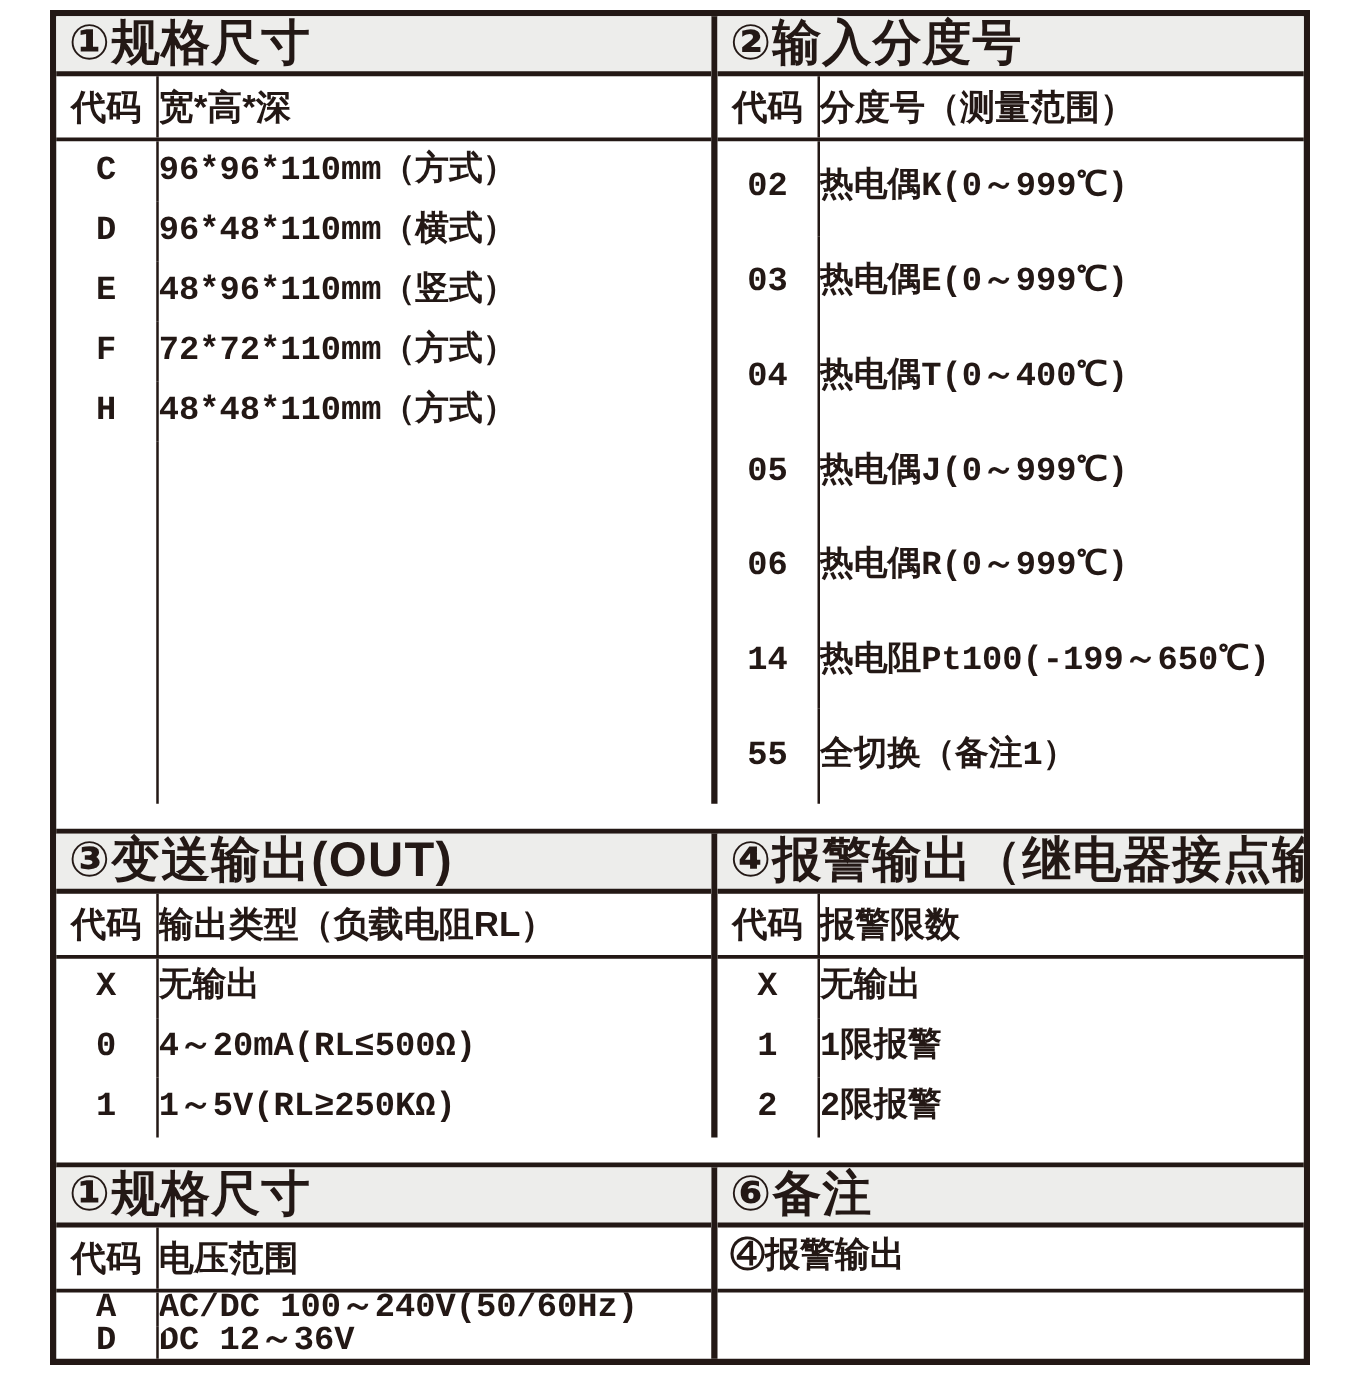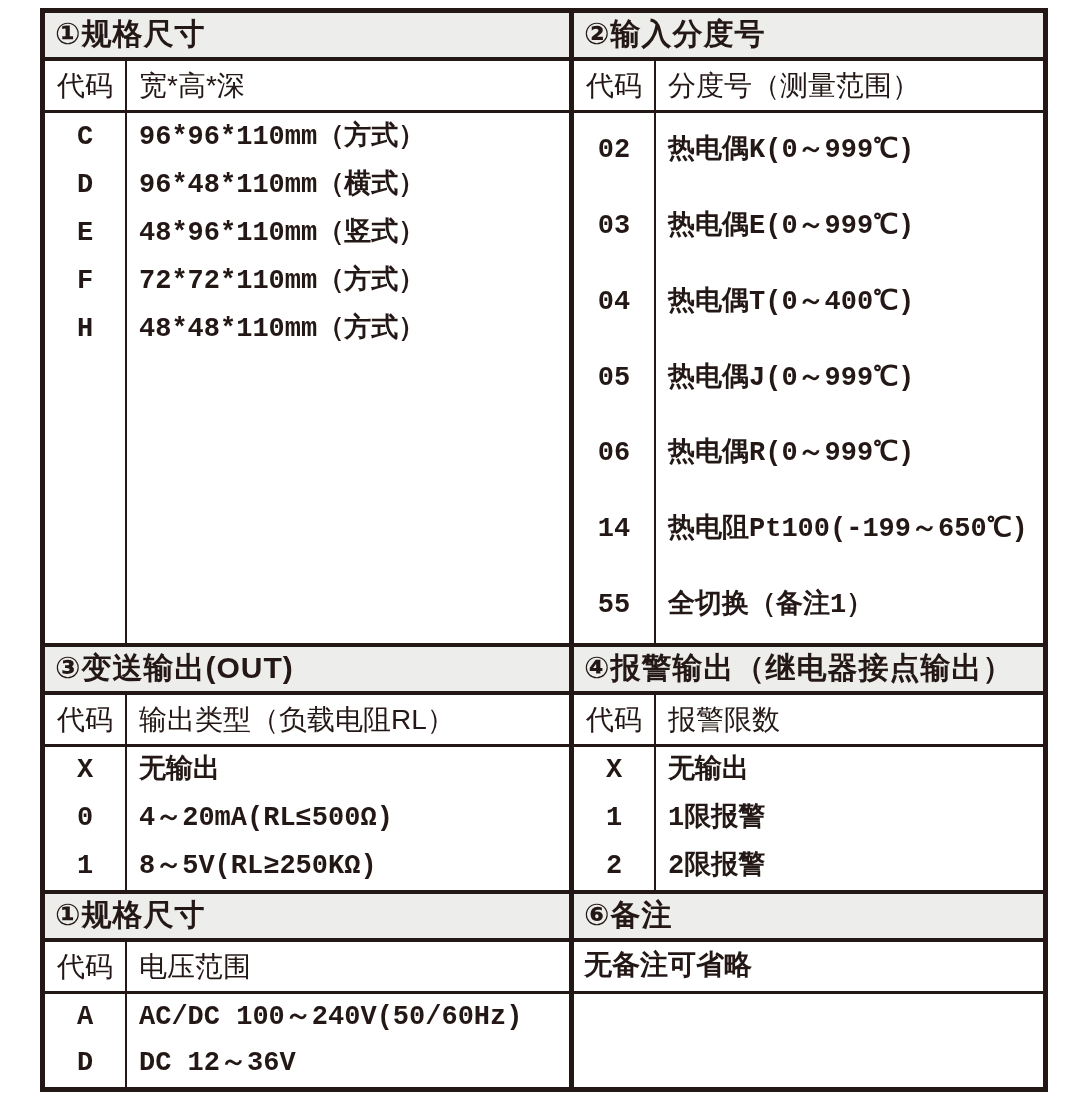--- a/index.html
+++ b/index.html
@@ -17,52 +17,52 @@
   }
   .spec-table {
     position: absolute; left: 40px; top: 8px;
     width: 1008px; height: 1084px;
     box-sizing: border-box;
     border: 5px solid var(--ink, #231815);
     display: flex; flex-direction: column;
     background: #ffffff;
   }
   .band { display: flex; width: 100%; box-sizing: border-box; min-height: 0; }
-  .band + .band { border-top: 4px solid var(--ink, #231815); }
+  .band + .band { border-top: 4px solid var(--ink, #231815); margin-top: 20px; }
   .band-1 { height: 630px; flex: none; }
   .band-2 { height: 247px; flex: none; }
   .band-3 { flex: 1 1 auto; }
   .panel { display: flex; flex-direction: column; box-sizing: border-box; min-width: 0; min-height: 0; }
   .panel.left  { width: 529px; flex: none; border-right: 5px solid var(--ink, #231815); }
   .panel.right { flex: 1 1 auto; }
   .sec-header {
     height: 48px; flex: none; box-sizing: border-box;
     background: var(--header-bg, #ededeb);
     border-bottom: 4px solid var(--ink, #231815);
     display: flex; align-items: center;
     padding: 0 16px 2px 10px;
-    font-weight: bold; font-size: 30px; line-height: 1;
+    font-weight: bold; font-size: 39px; line-height: 1;
     letter-spacing: 1px; white-space: nowrap; overflow: hidden;
   }
   .col-header {
     height: 52px; flex: none; box-sizing: border-box;
     border-bottom: 3px solid var(--ink, #231815);
-    display: flex; font-weight: normal; font-size: 28px; line-height: 1;
+    display: flex; font-weight: bold; font-size: 28px; line-height: 1;
     white-space: nowrap;
   }
   .code-cell {
     width: 82px; flex: none; box-sizing: border-box;
     border-right: 2px solid var(--ink, #231815);
     display: flex; align-items: center; justify-content: center;
     overflow: hidden;
   }
   .desc-cell {
     flex: 1 1 auto; min-width: 0; box-sizing: border-box;
     display: flex; align-items: center;
-    padding-left: 12px; overflow: hidden; white-space: nowrap; border-radius: 16px;
+    overflow: hidden; white-space: nowrap; border-radius: 16px;
   }
   .rows { flex: 1 1 auto; display: flex; flex-direction: column; min-height: 0; }
   .row {
     display: flex; flex: 1 1 0; min-height: 0;
     font-family: "Liberation Mono", "DejaVu Sans Mono", monospace;
     font-weight: bold; font-size: 27px; line-height: 1;
   }
   .row.fixed { flex: none; height: 48px; }
   .row.filler { flex: 1 1 auto; }
   .note-cell {
@@ -165,21 +165,21 @@
           <div class="row">
             <div class="code-cell">X</div>
             <div class="desc-cell">无输出</div>
           </div>
           <div class="row">
             <div class="code-cell">0</div>
             <div class="desc-cell">4～20mA(RL≤500Ω)</div>
           </div>
           <div class="row">
             <div class="code-cell">1</div>
-            <div class="desc-cell">8～5V(RL≥250KΩ)</div>
+            <div class="desc-cell">1～5V(RL≥250KΩ)</div>
           </div>
         </div>
       </section>
 
       <section class="panel right">
         <div class="sec-header">④报警输出（继电器接点输出）</div>
         <div class="col-header">
           <div class="code-cell">代码</div>
           <div class="desc-cell">报警限数</div>
         </div>
@@ -214,19 +214,19 @@
           </div>
           <div class="row">
             <div class="code-cell">D</div>
             <div class="desc-cell">DC 12～36V</div>
           </div>
         </div>
       </section>
 
       <section class="panel right">
         <div class="sec-header">⑥备注</div>
-        <div class="note-cell">无备注可省略</div>
+        <div class="note-cell">④报警输出</div>
         <div class="empty-cell"></div>
       </section>
     </div>
 
   </div>
 </div>
 
 </body></html>

